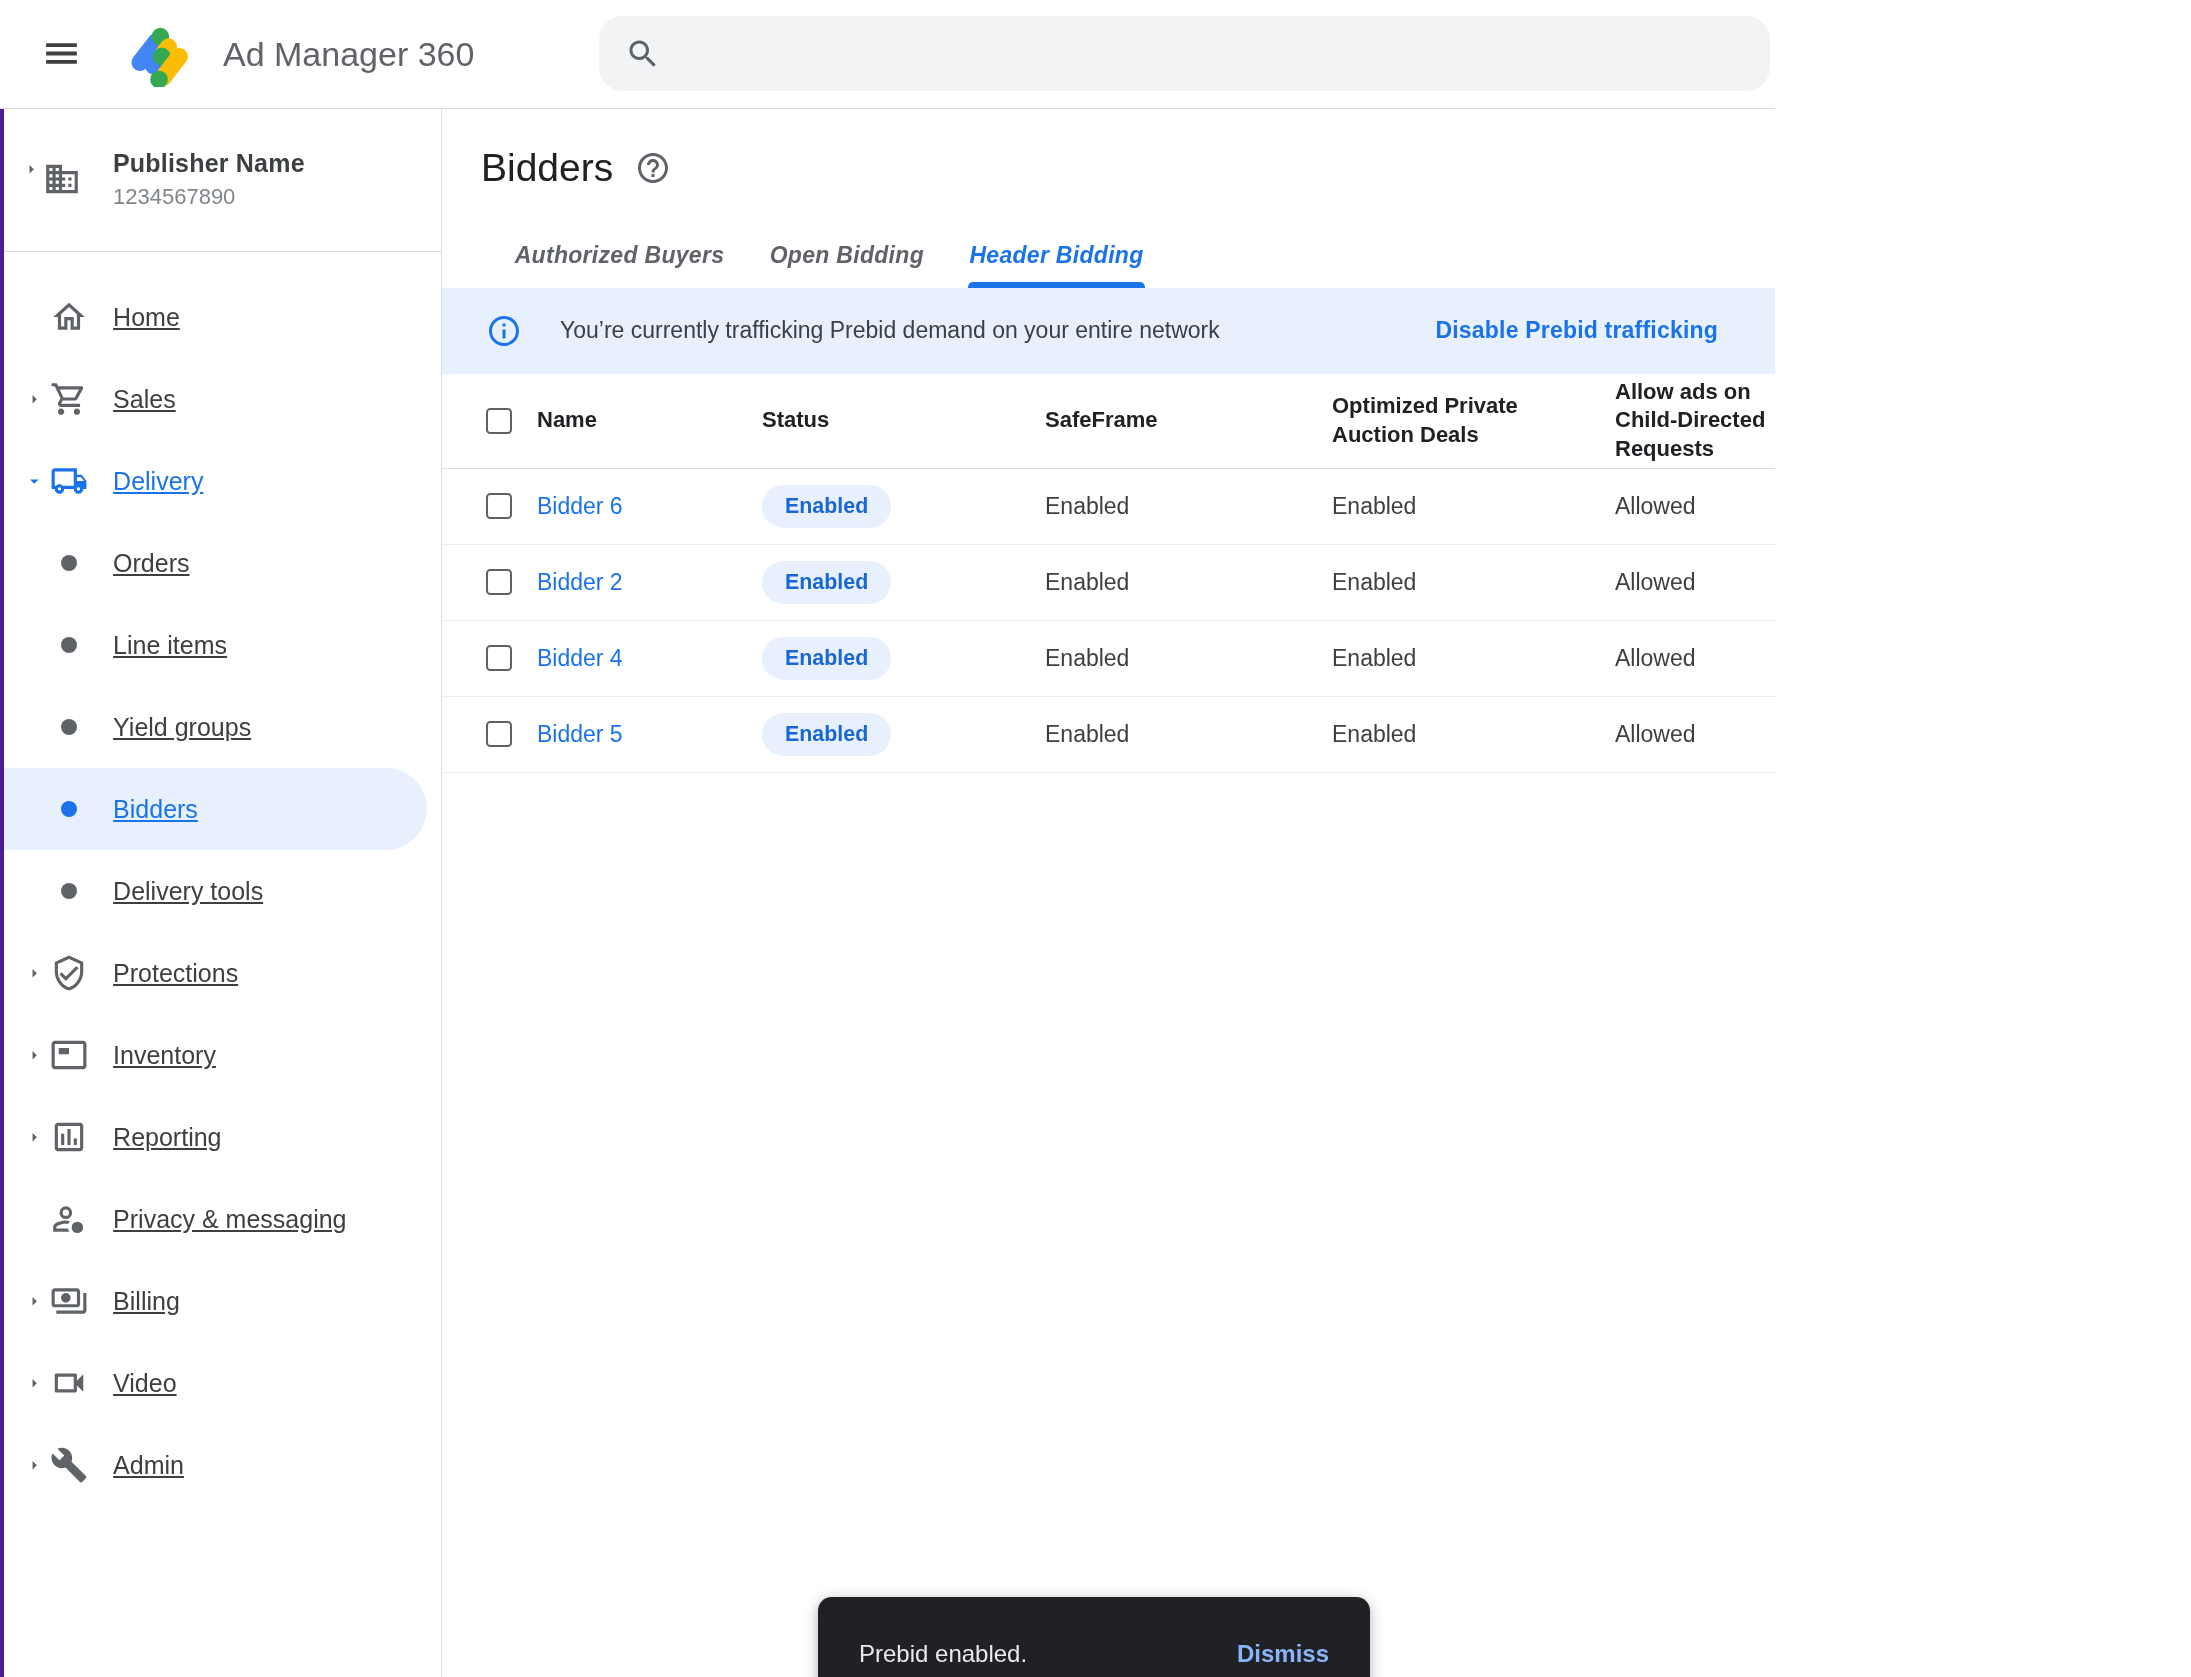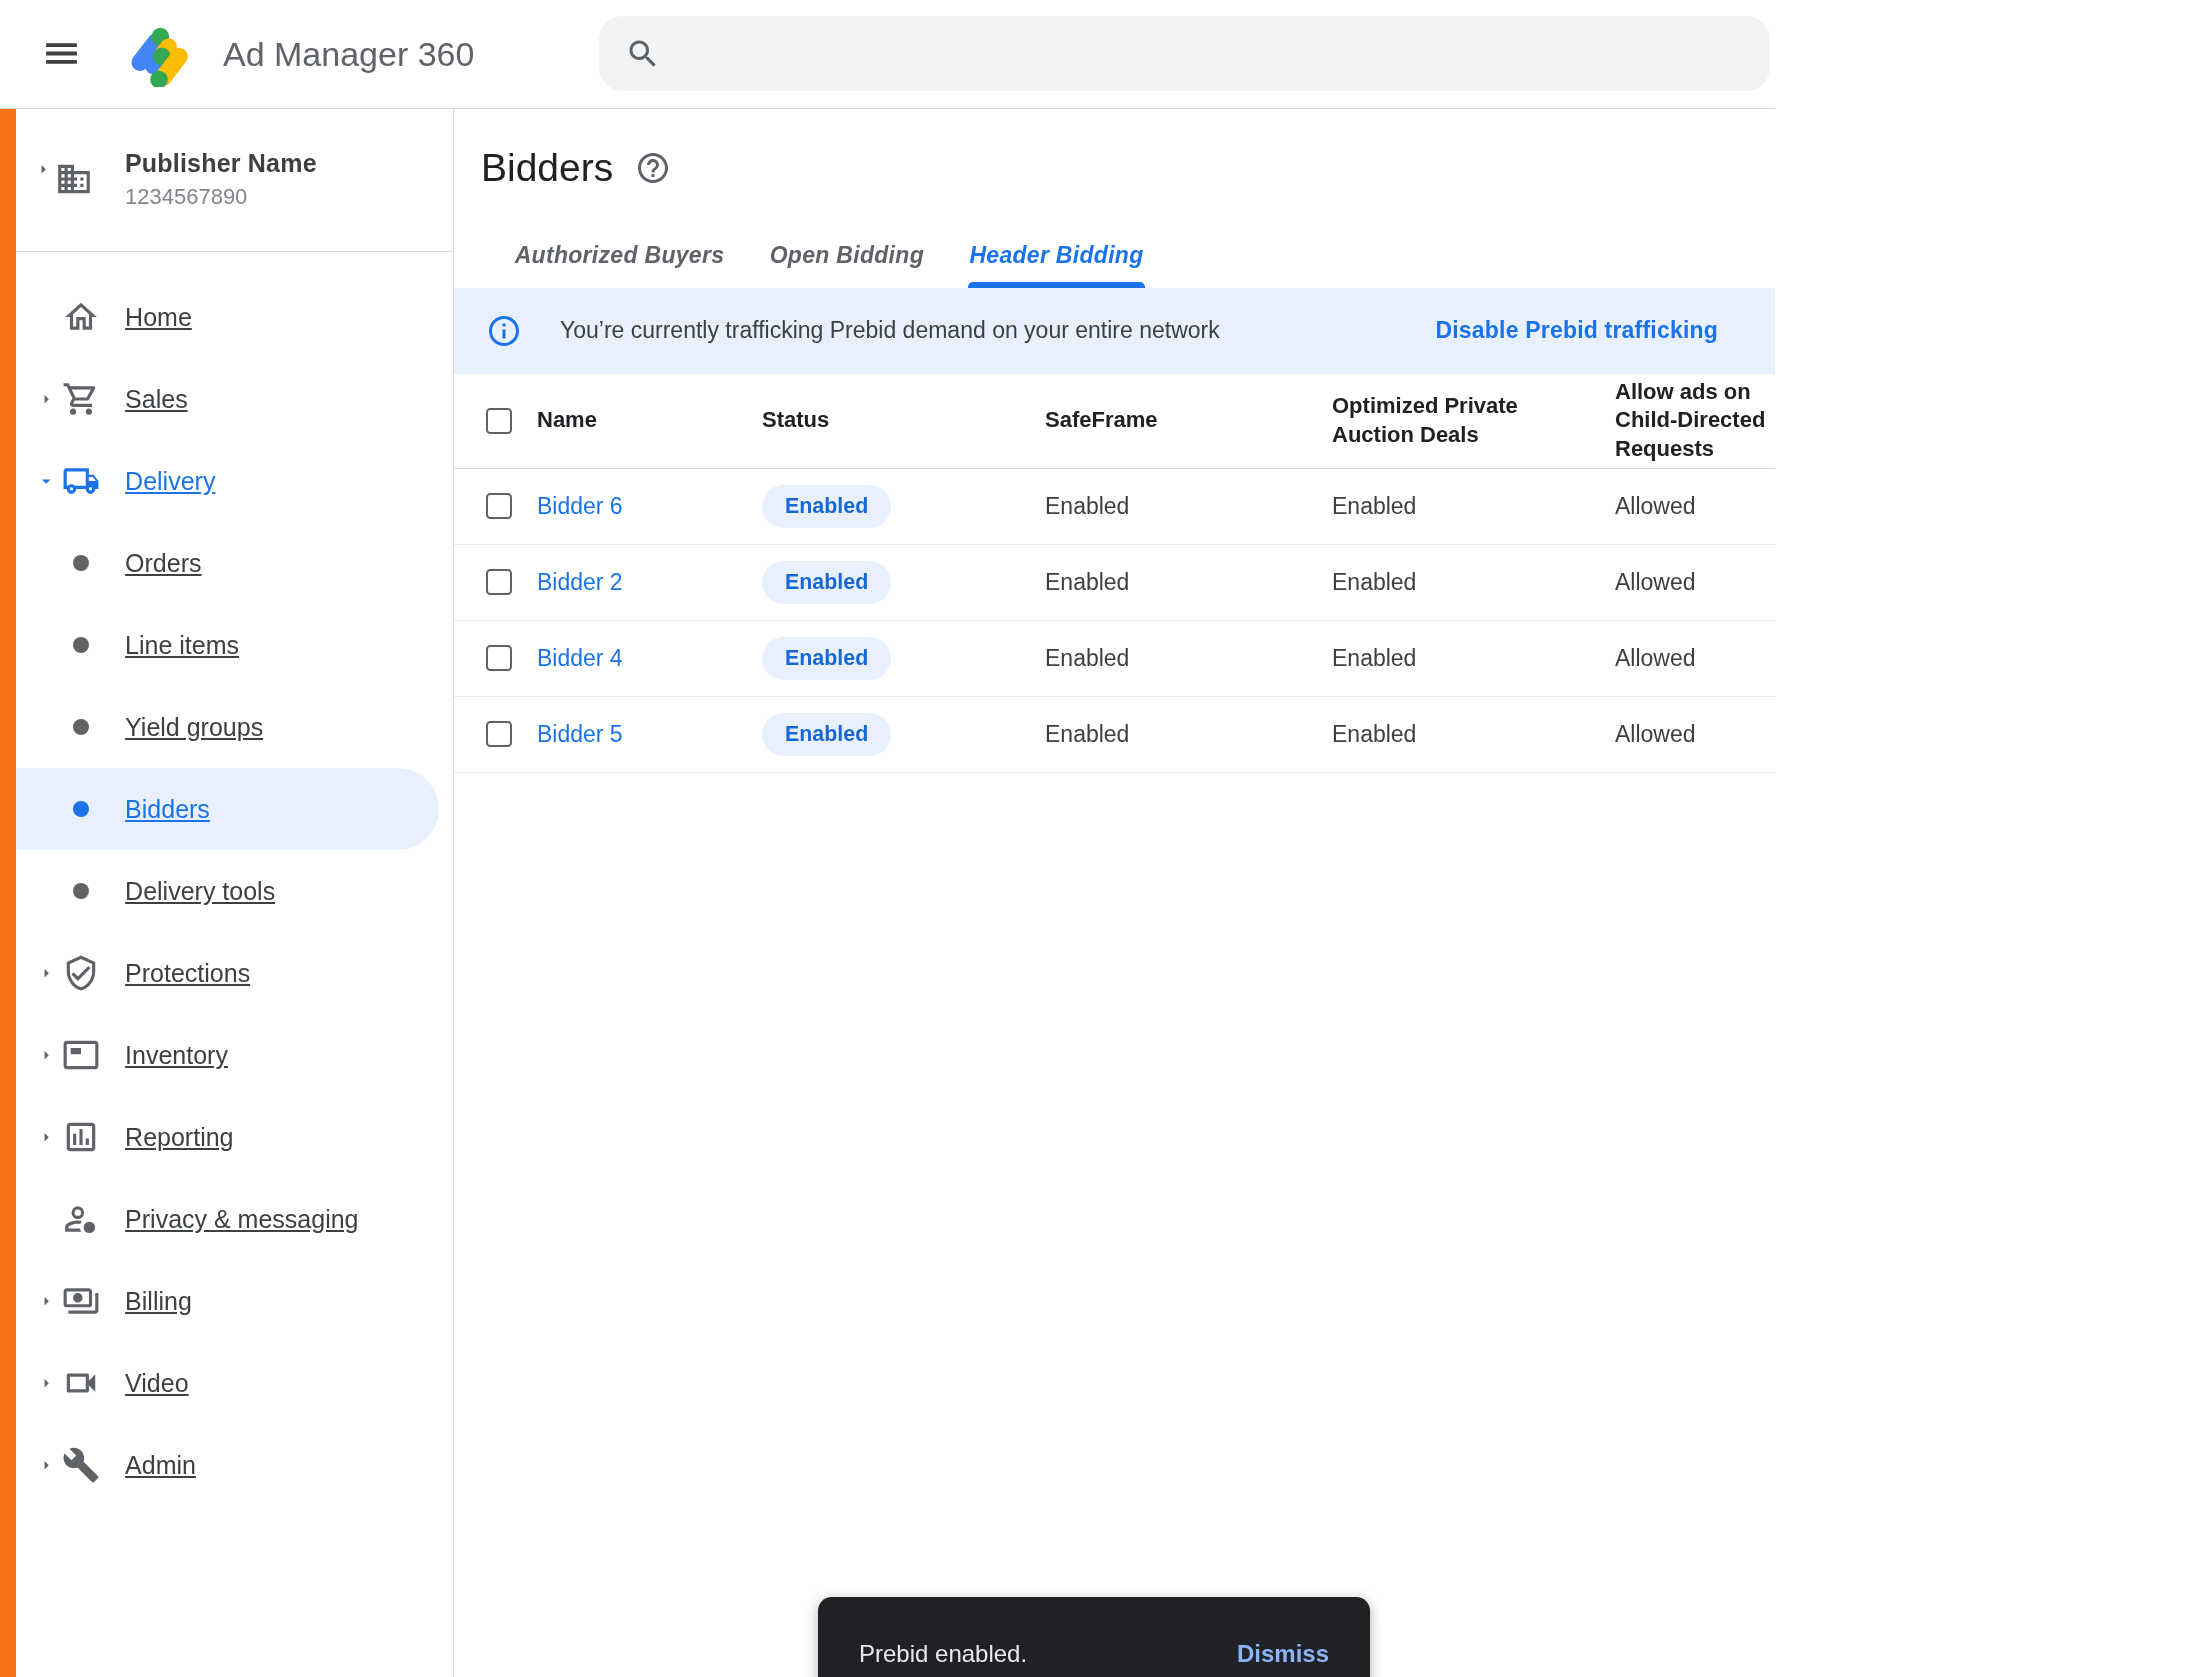--- a/index.html
+++ b/index.html
@@ -1,31 +1,31 @@
 <!DOCTYPE html>
 <html style="font-size:13.7px"><head>
 <meta charset="utf-8">
 <style>
   html,body{margin:0;padding:0;}
   body{font-family:"Liberation Sans","DejaVu Sans",sans-serif;background:#fff;}
-  .page{position:relative;width:1775px;height:1678px;overflow:hidden;background:#f97316;}
+  .page{position:relative;width:1775px;height:1678px;overflow:hidden;background:#4c1d95;}
 
   
   .topbar{position:absolute;left:0;top:0;width:2192px;height:108px;background:#fff;border-bottom:0.9px solid #dadce0;z-index:5;}
   .hamburger{position:absolute;left:39px;top:33px;width:45px;height:41px;border:none;background:none;cursor:pointer;padding:0;}
   .logo{position:absolute;left:125px;top:19px;width:68px;height:68px;}
   .app-title{position:absolute;left:223px;top:0;height:108px;line-height:108px;font-size:34px;color:#5f6368;white-space:nowrap;}
   .searchbox{position:absolute;left:599px;top:16.3px;width:1171px;height:75px;background:#f1f3f4;border-radius:24px;display:flex;align-items:center;}
   .searchbox svg{margin-left:26px;flex:0 0 auto;}
   .searchbox input{flex:1;border:none;outline:none;background:transparent;font-size:26px;color:#202124;margin:0 26px 0 20.5px;height:51px;font-family:inherit;}
   .tb-icon-btn{position:absolute;top:35px;width:38px;height:38px;border:none;background:none;padding:0;cursor:pointer;}
   .avatar{position:absolute;left:2100px;top:25px;width:58px;height:58px;border-radius:50%;overflow:hidden;background:linear-gradient(180deg,#e7575f 0%,#ef7a58 55%,#f9a050 100%);cursor:pointer;border:none;padding:0;}
 
   
-  .sidebar{position:absolute;left:16px;top:108px;width:437px;bottom:0;background:#fff;border-right:0.9px solid #dadce0;z-index:4;}
+  .sidebar{position:absolute;left:4px;top:108px;width:437px;bottom:0;background:#fff;border-right:0.9px solid #dadce0;z-index:4;}
   .publisher{position:relative;height:143px;border-bottom:0.9px solid #dadce0;display:flex;flex-direction:column;justify-content:center;padding-left:109px;cursor:pointer;}
   .publisher .p-arrow{position:absolute;left:17px;top:51px;}
   .publisher .p-icon{position:absolute;left:39px;top:52px;}
   .p-name{font-size:25px;color:#3c4043;font-weight:700;letter-spacing:0.2px;}
   .p-id{font-size:22px;color:#80868b;margin-top:6.8px;}
   .nav{padding-top:24px;}
   .nav-item{position:relative;height:82px;display:flex;align-items:center;padding-left:19px;cursor:pointer;color:#3c4043;text-decoration:underline;}
   .nav-item .arrow-box{width:22px;height:22px;flex:0 0 auto;display:flex;align-items:center;justify-content:center;}
   .nav-item .icon-box{width:38px;height:38px;flex:0 0 auto;margin-left:5.1px;display:flex;align-items:center;justify-content:center;}
   .nav-label{margin-left:25px;font-size:25px;white-space:nowrap;}

